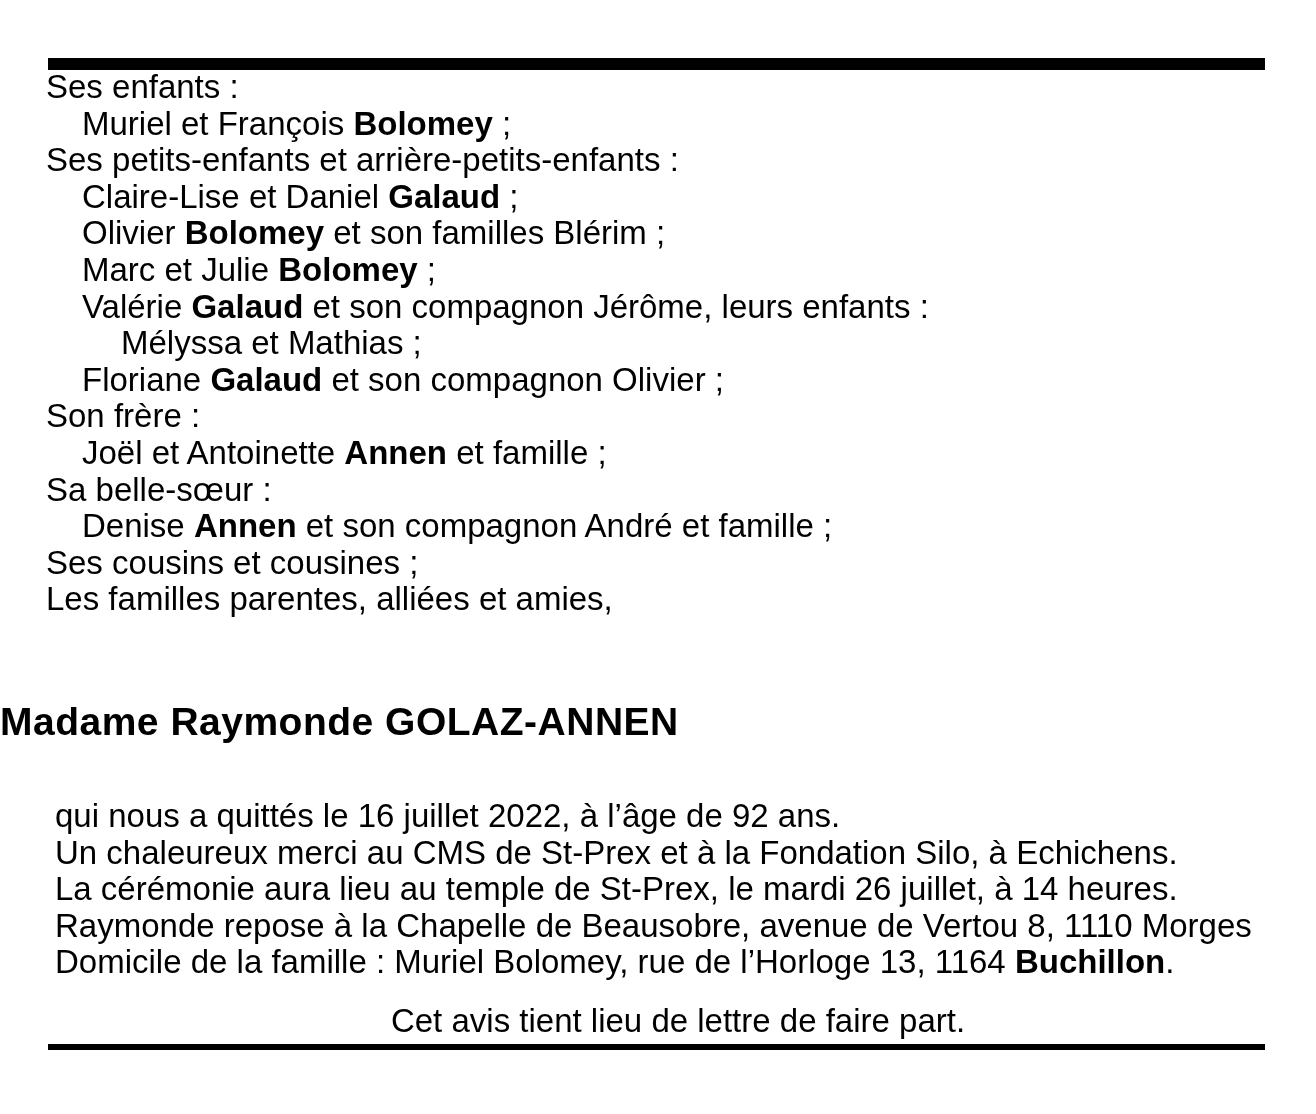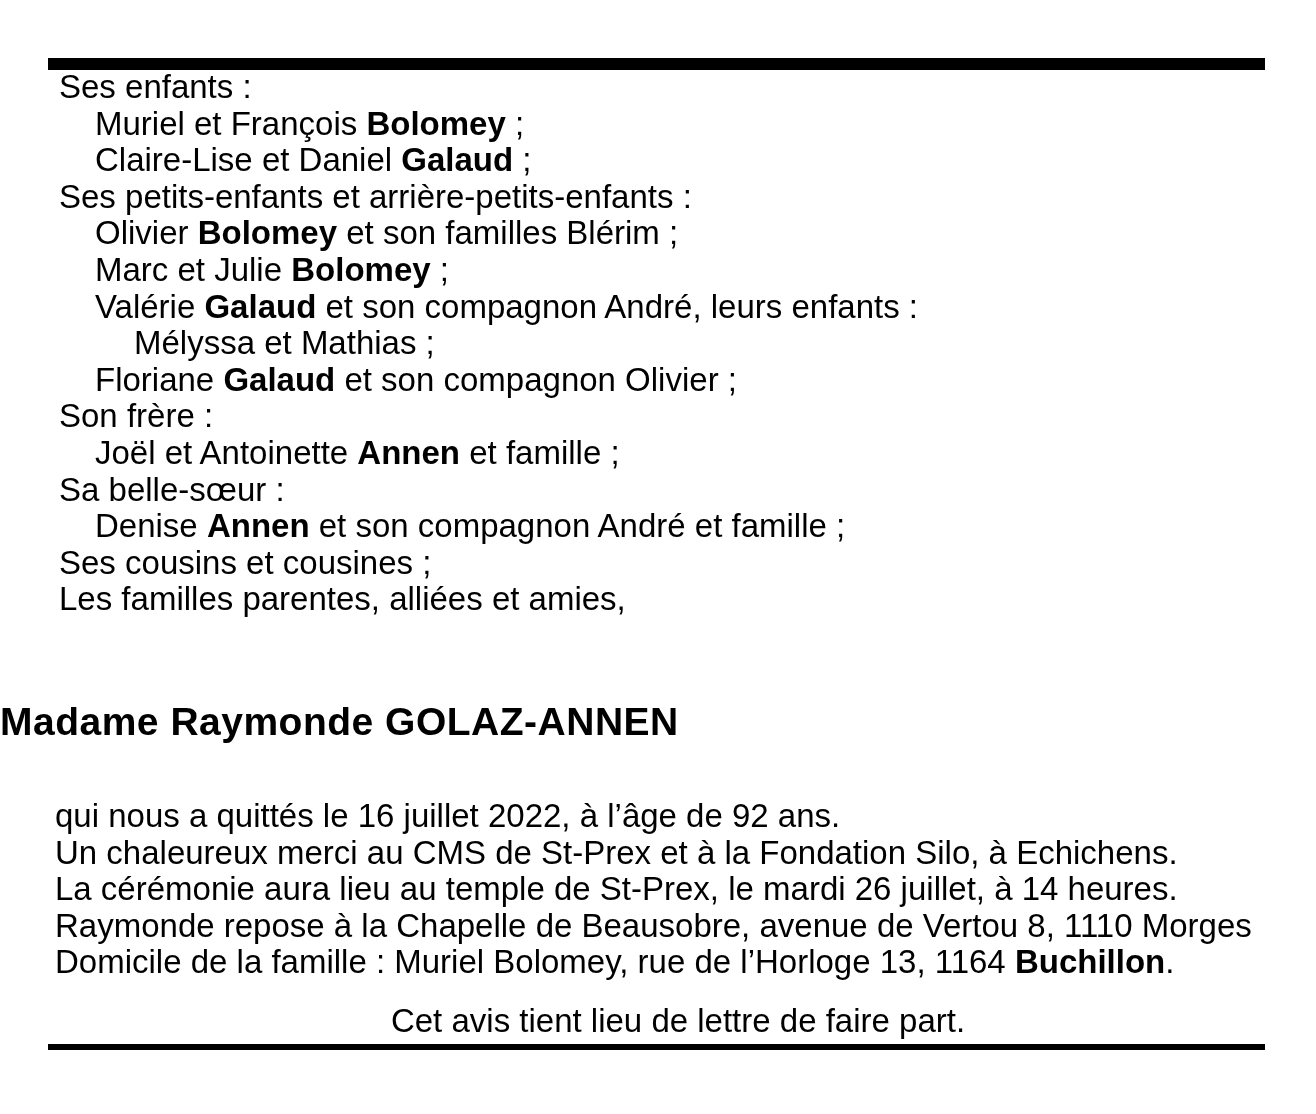--- a/index.html
+++ b/index.html
@@ -22,21 +22,21 @@
     position: absolute;
     left: 48px;
     width: 1217px;
     background: #000000;
   }
   .rule.top { top: 58px; height: 12px; }
   .rule.bottom { top: 1044px; height: 6px; }
 
   .family-block {
     position: absolute;
-    left: 59px;
+    left: 46px;
     top: 69px;
     right: 40px;
   }
   .line { white-space: nowrap; }
   .indent-0 { margin-left: 0; }
   .indent-1 { margin-left: 36px; }
   .indent-2 { margin-left: 75px; }
   .seg-bold { font-weight: bold; }
 
   .headline {
@@ -71,25 +71,25 @@
 </head>
 <body>
 
 <div class="sheet">
 
   <div class="rule top"></div>
 
   <div class="family-block">
       <div class="line indent-0"><span class="seg">Ses enfants :</span></div>
       <div class="line indent-1"><span class="seg">Muriel et François </span><span class="seg-bold">Bolomey</span><span class="seg"> ;</span></div>
+      <div class="line indent-0"><span class="seg">Ses petits-enfants et arrière-petits-enfants :</span></div>
       <div class="line indent-1"><span class="seg">Claire-Lise et Daniel </span><span class="seg-bold">Galaud</span><span class="seg"> ;</span></div>
-      <div class="line indent-0"><span class="seg">Ses petits-enfants et arrière-petits-enfants :</span></div>
       <div class="line indent-1"><span class="seg">Olivier </span><span class="seg-bold">Bolomey</span><span class="seg"> et son familles Blérim ;</span></div>
       <div class="line indent-1"><span class="seg">Marc et Julie </span><span class="seg-bold">Bolomey</span><span class="seg"> ;</span></div>
-      <div class="line indent-1"><span class="seg">Valérie </span><span class="seg-bold">Galaud</span><span class="seg"> et son compagnon André, leurs enfants :</span></div>
+      <div class="line indent-1"><span class="seg">Valérie </span><span class="seg-bold">Galaud</span><span class="seg"> et son compagnon Jérôme, leurs enfants :</span></div>
       <div class="line indent-2"><span class="seg">Mélyssa et Mathias ;</span></div>
       <div class="line indent-1"><span class="seg">Floriane </span><span class="seg-bold">Galaud</span><span class="seg"> et son compagnon Olivier ;</span></div>
       <div class="line indent-0"><span class="seg">Son frère :</span></div>
       <div class="line indent-1"><span class="seg">Joël et Antoinette </span><span class="seg-bold">Annen</span><span class="seg"> et famille ;</span></div>
       <div class="line indent-0"><span class="seg">Sa belle-sœur :</span></div>
       <div class="line indent-1"><span class="seg">Denise </span><span class="seg-bold">Annen</span><span class="seg"> et son compagnon André et famille ;</span></div>
       <div class="line indent-0"><span class="seg">Ses cousins et cousines ;</span></div>
       <div class="line indent-0"><span class="seg">Les familles parentes, alliées et amies,</span></div>
     </div>
 

